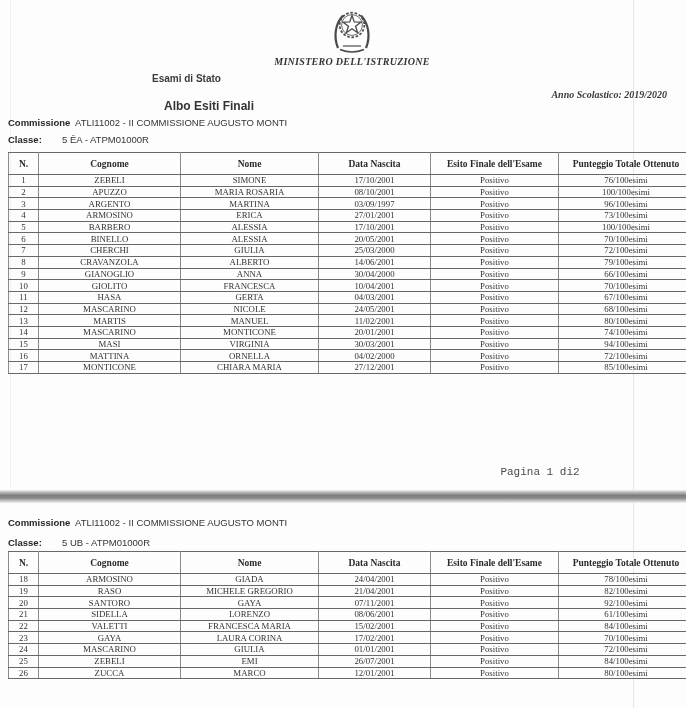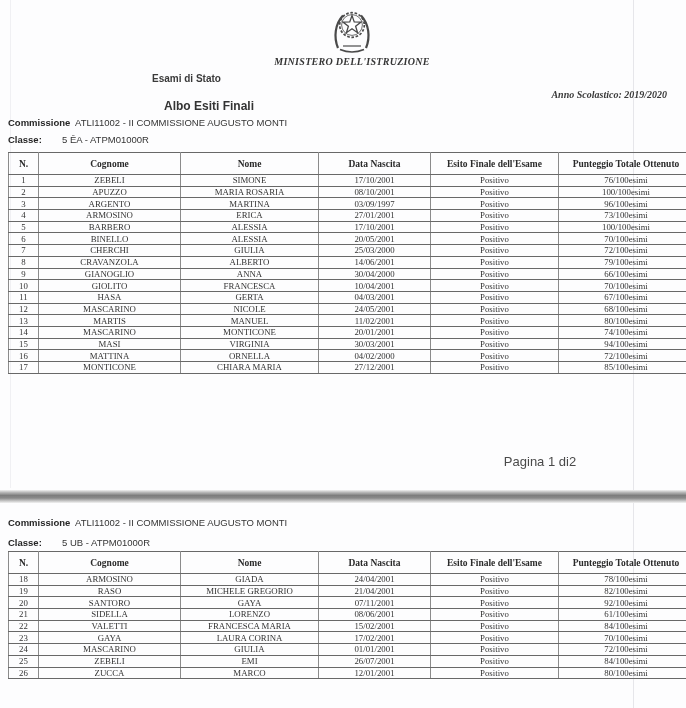--- a/index.html
+++ b/index.html
@@ -61,22 +61,22 @@
   .results-table th{height:21px;font-size:9.5px;font-weight:bold;color:#2b2b2b;}
   .results-table td{height:10.7px;font-size:8.8px;color:#333;}
   .results-table th:nth-child(1),.results-table td:nth-child(1){width:25px;}
   .results-table th:nth-child(2),.results-table td:nth-child(2){width:137px;}
   .results-table th:nth-child(3),.results-table td:nth-child(3){width:133px;}
   .results-table th:nth-child(4),.results-table td:nth-child(4){width:107px;}
   .results-table th:nth-child(5),.results-table td:nth-child(5){width:123px;}
   .results-table th:nth-child(6),.results-table td:nth-child(6){width:130px;}
 
   .page-footer{
-    position:absolute;top:454px;left:490px;width:100px;text-align:center;
-    font-family:Liberation Sans, sans-serif;font-size:13px;color:#4a4a4a;
+    position:absolute;top:466px;left:490px;width:100px;text-align:center;
+    font-family:Liberation Mono, monospace;font-size:11px;color:#4a4a4a;
   }
 
   .page-divider{
     position:absolute;top:490px;left:0;width:686px;height:13px;
     background:linear-gradient(to bottom,#f0f0f0 0%,#b9b9b9 18%,#7d7d7d 42%,#8a8a8a 62%,#c9c9c9 85%,#f2f2f2 100%);
   }
 </style>
 </head>
 <body>
 

